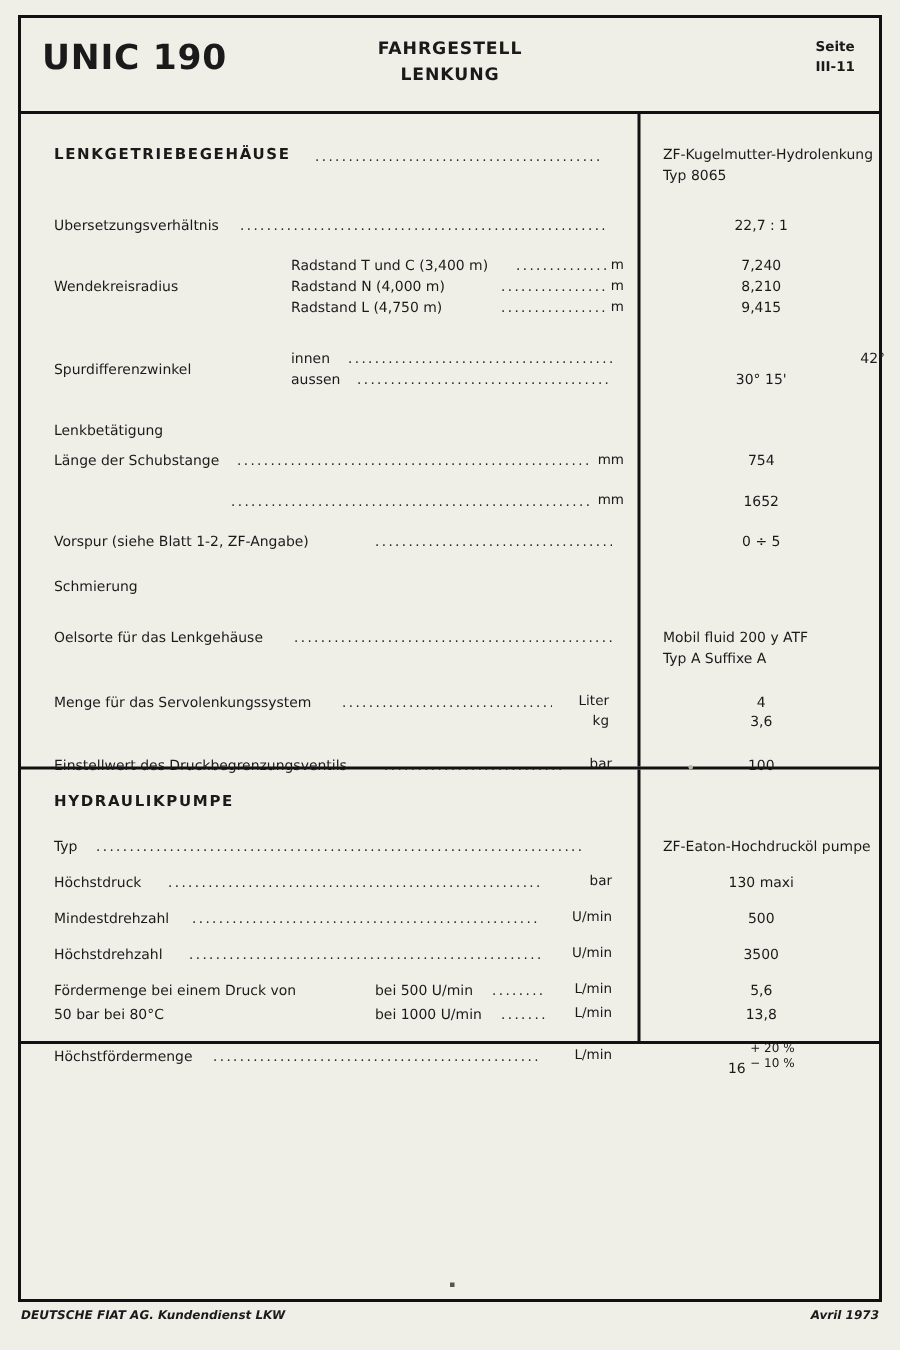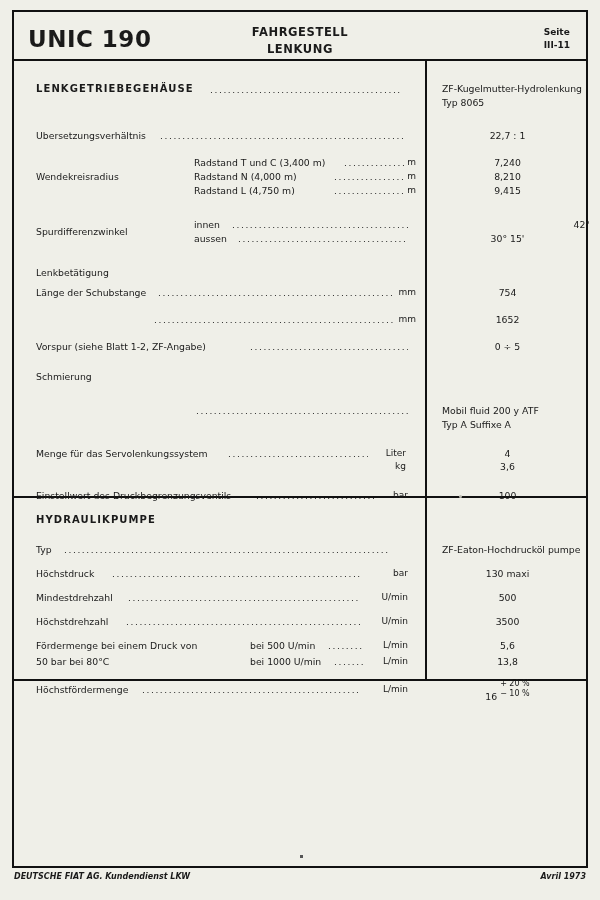--- a/index.html
+++ b/index.html
@@ -21,21 +21,21 @@
     position:relative;
     box-sizing:border-box;
     width:576px;
     height:858px;
     border:2px solid #111;
     background:#efefe8;
   }
   
   .header{
     position:relative;
-    height:49px;
+    height:64px;
     border-bottom:2px solid #111;
     box-sizing:border-box;
   }
   .brand{
     position:absolute;left:14px;top:14px;
     font-family:"DejaVu Sans", sans-serif;
     font-weight:bold;
     font-size:23px;
     letter-spacing:0.5px;
   }
@@ -226,20 +226,23 @@
       <div class="val" style="top:253px;">1652</div>
 
       <div class="row" style="top:280px;">
         <span class="lbl">Vorspur (siehe Blatt 1-2, ZF-Angabe)</span>
       </div>
       <span class="dots" style="position:absolute;left:236px;top:281px;width:158px;">.......................................</span>
       <div class="val" style="top:280px;">0 ÷ 5</div>
 
       <div class="plainrow" style="top:310px;">Schmierung</div>
 
+      <div class="row" style="top:344px;">
+        <span class="lbl">Oelsorte für das Lenkgehäuse</span>
+      </div>
       <span class="dots" style="position:absolute;left:182px;top:345px;width:212px;">....................................................</span>
       <div class="val-left" style="top:344px;">Mobil fluid 200 y ATF</div>
       <div class="val-left" style="top:358px;">Typ A Suffixe A</div>
 
       <div class="row" style="top:387px;">
         <span class="lbl">Menge für das Servolenkungssystem</span>
       </div>
       <span class="dots" style="position:absolute;left:214px;top:388px;width:140px;">..................................</span>
       <div class="unit" style="left:352px;top:387px;width:40px;">Liter</div>
       <div class="val" style="top:387px;">4</div>

